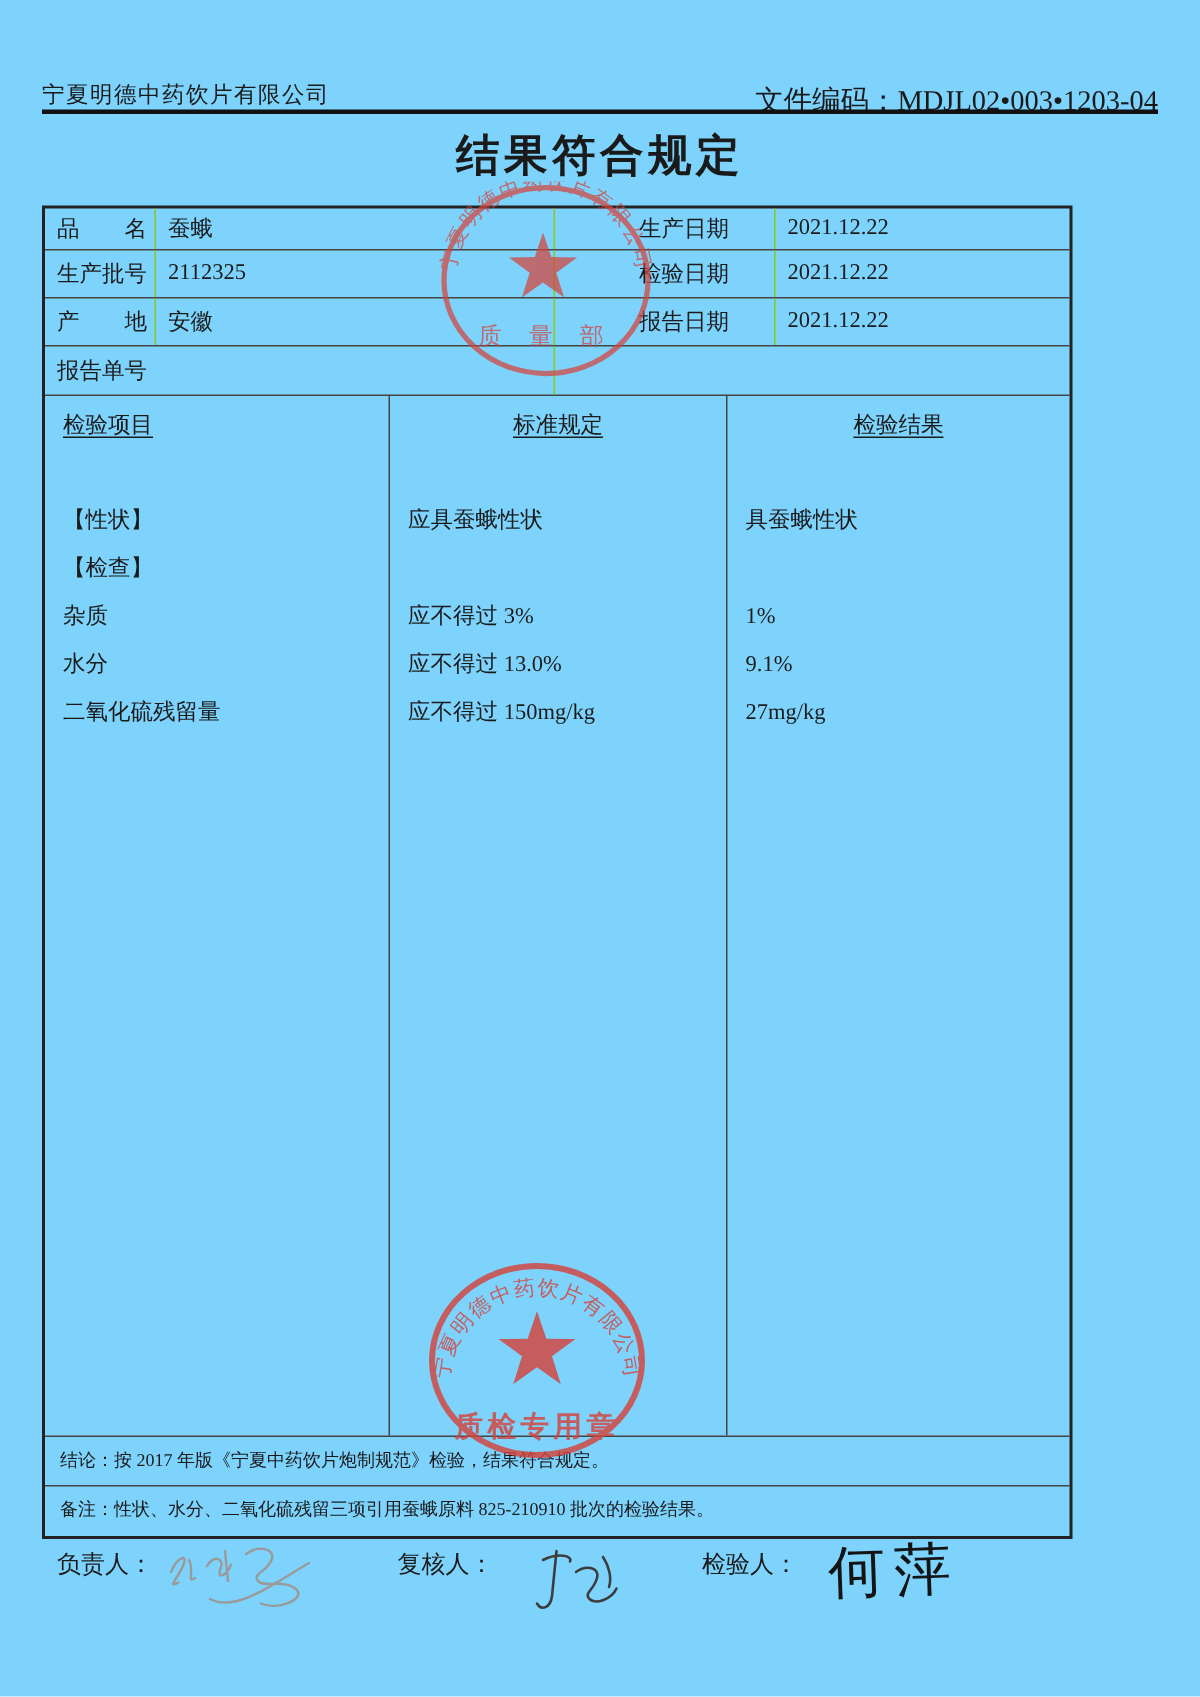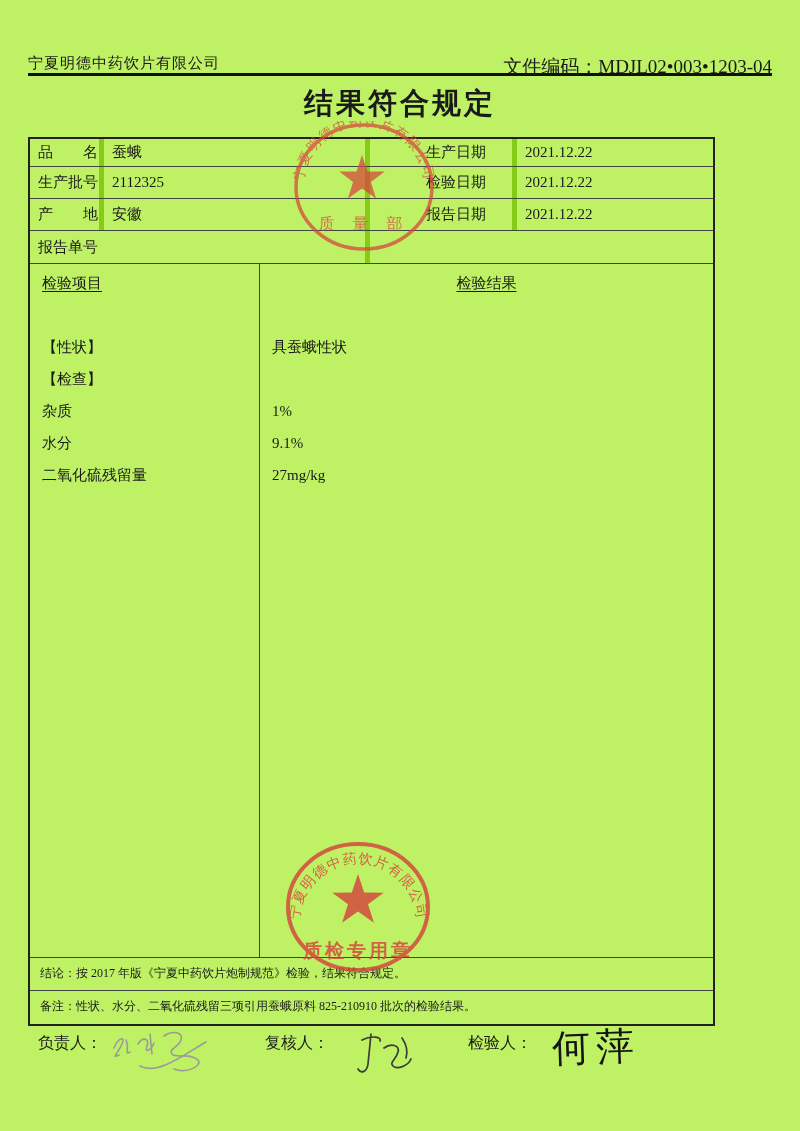--- a/index.html
+++ b/index.html
@@ -1,36 +1,36 @@
 <!DOCTYPE html>
 <html><head>
 <meta charset="utf-8">
 <style>
   * { margin:0; padding:0; box-sizing:border-box; }
   html,body { background:#fff; }
   .page {
-    position:relative; width:800px; height:1131px; background:#bef264;
+    position:relative; width:800px; height:1131px; background:#7dd3fc;
     font-family:"Liberation Serif","DejaVu Serif",serif; color:#1a1a1a;
     overflow:hidden;
   }
   
   .hdr-company { position:absolute; left:28px; top:54px; font-size:15px; letter-spacing:1px; }
   .hdr-code { position:absolute; right:28px; top:54px; font-size:19px; }
   .hdr-rule { position:absolute; left:28px; top:73px; width:744px; height:3px; background:#111; }
   .doc-title { position:absolute; left:0; top:84px; width:100%; text-align:center;
                font-size:29px; font-weight:bold; letter-spacing:3px; }
   
   .report-table {
     position:absolute; left:28px; top:137px; width:687px;
     border:2px solid #222;
   }
   .t-row { display:flex; border-bottom:1px solid #444; font-size:15px; }
   .t-row:last-child { border-bottom:none; }
   .cell { padding:0 8px; display:flex; align-items:center; white-space:pre; }
-  .b-r { border-right:5px solid #84cc16;font-family:Liberation Serif, serif; }
+  .b-r { border-right:1px solid #84cc16;font-family:Liberation Serif, serif; }
   .r1 { height:28px; } .r2 { height:32px; } .r3 { height:32px; } .r4 { height:33px; }
   .w-label  { width:74px; }
   .w-value  { width:266px; }
   .w-dlabel { width:99px;margin-left:48px; }
   .w-dvalue { flex:1; }
   .w-repno  { width:340px; }
   
   .main-sec { display:flex; height:694px; border-bottom:1px solid #444; }
   .m-col { position:relative; }
   .m-col1 { width:230px; border-right:1px solid #444; }
@@ -98,20 +98,28 @@
 
     <div class="main-sec">
       <div class="m-col m-col1">
         <div class="m-hdr left"><span>检验项目</span></div>
         <div class="m-ln">【性状】</div>
         <div class="m-ln">【检查】</div>
         <div class="m-ln">杂质</div>
         <div class="m-ln">水分</div>
         <div class="m-ln">二氧化硫残留量</div>
       </div>
+      <div class="m-col m-col2">
+        <div class="m-hdr center"><span>标准规定</span></div>
+        <div class="m-ln">应具蚕蛾性状</div>
+        <div class="m-ln"></div>
+        <div class="m-ln">应不得过 3%</div>
+        <div class="m-ln">应不得过 13.0%</div>
+        <div class="m-ln">应不得过 150mg/kg</div>
+      </div>
       <div class="m-col m-col3">
         <div class="m-hdr center"><span>检验结果</span></div>
         <div class="m-ln">具蚕蛾性状</div>
         <div class="m-ln"></div>
         <div class="m-ln">1%</div>
         <div class="m-ln">9.1%</div>
         <div class="m-ln">27mg/kg</div>
       </div>
     </div>
 

